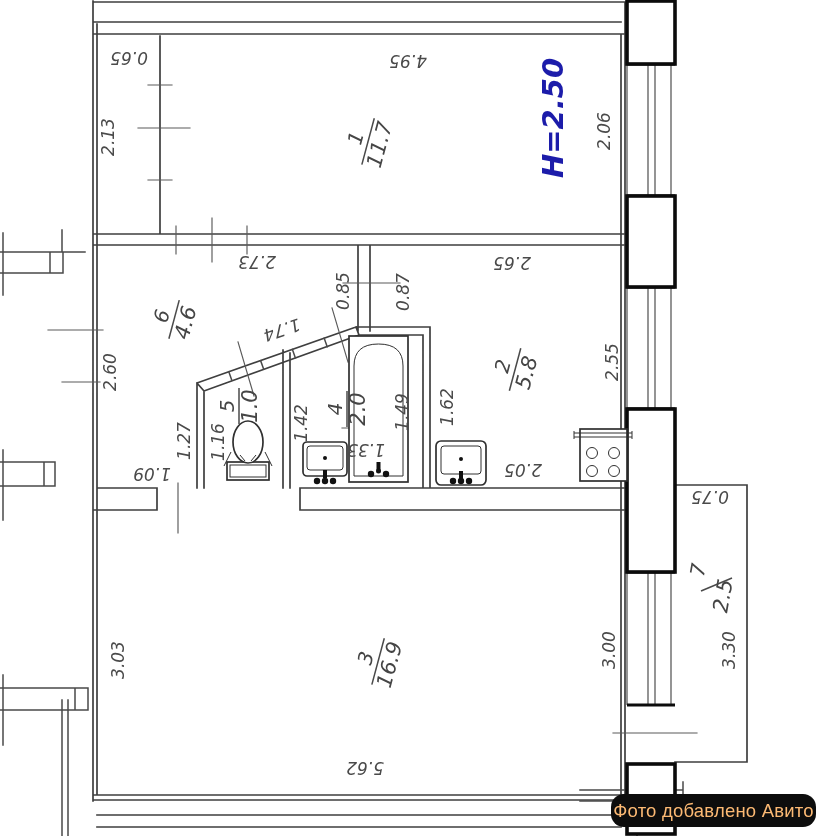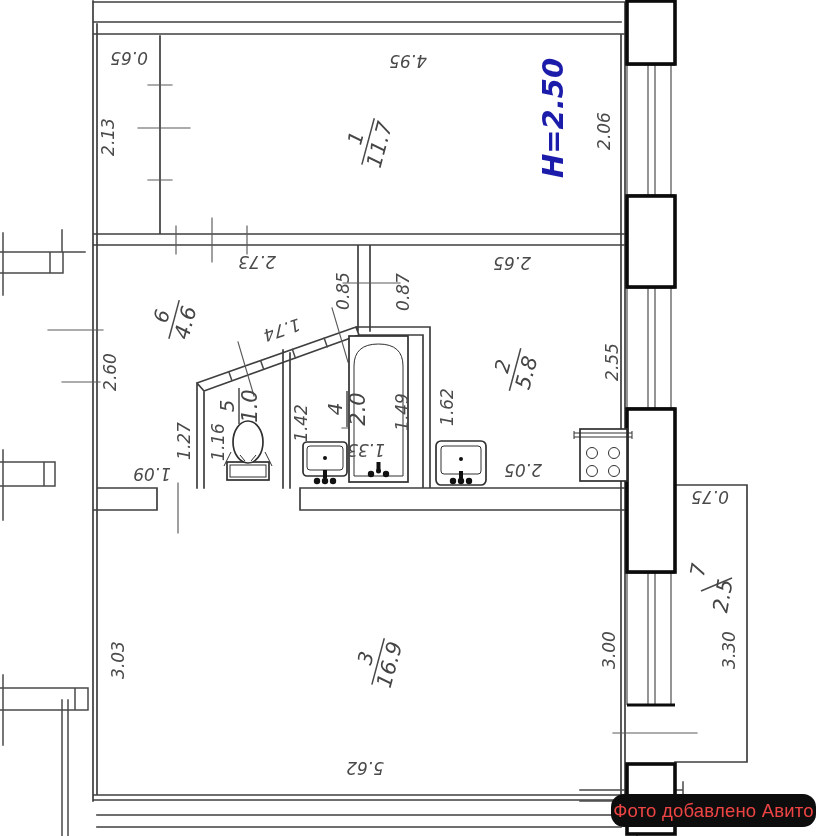--- a/index.html
+++ b/index.html
@@ -15,21 +15,21 @@
   .pier{fill:#ffffff;stroke:#0b0b0b;stroke-width:3.6;}
   .fx  {stroke:#303030;stroke-width:1.7;fill:#ffffff;}
   .fxi {stroke:#303030;stroke-width:1;fill:none;}
   .fxd {fill:#111111;stroke:none;}
   .dim {font:italic 17px "DejaVu Sans",sans-serif;fill:#4a4a4a;text-anchor:middle;}
   .rn  {font:italic 20px "DejaVu Sans",sans-serif;fill:#454545;text-anchor:middle;}
   .ra  {font:italic 21px "DejaVu Sans",sans-serif;fill:#454545;text-anchor:middle;}
   .hh  {font:italic 700 29px "DejaVu Sans",sans-serif;text-anchor:middle;}
   .fbar{stroke:#4a4a4a;stroke-width:1.5;}
   .badge{position:absolute;left:611px;top:794px;width:205px;height:33px;border-radius:13px;
-         background:#0d0d0d;color:#ef4444;display:flex;align-items:center;justify-content:center;
+         background:#0d0d0d;color:#fdba74;display:flex;align-items:center;justify-content:center;
          font:400 18.5px "Liberation Sans",sans-serif;letter-spacing:.2px;}
 </style>
 </head>
 <body>
 
 <div class="stage">
 <svg width="836" height="836" viewBox="0 0 836 836">
 
   <g>
     <path class="w" d="

